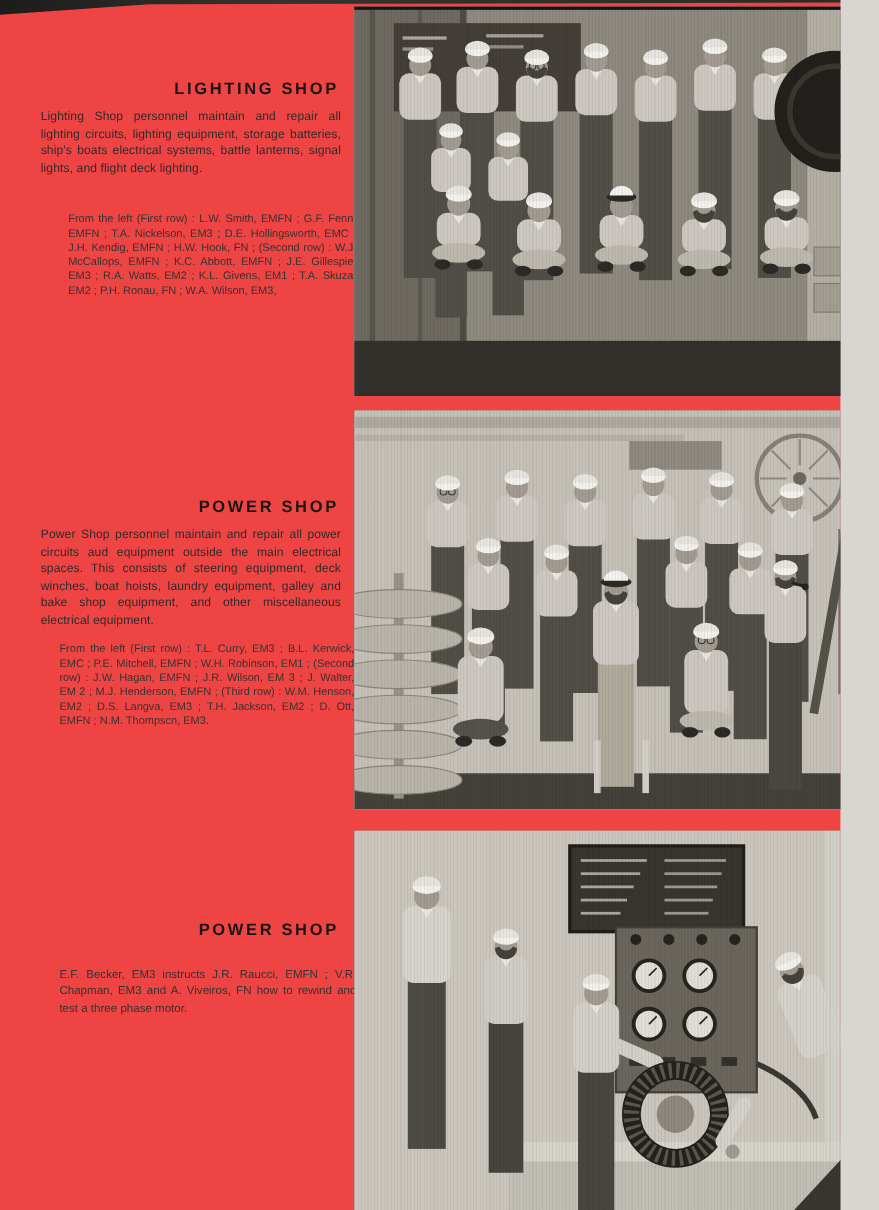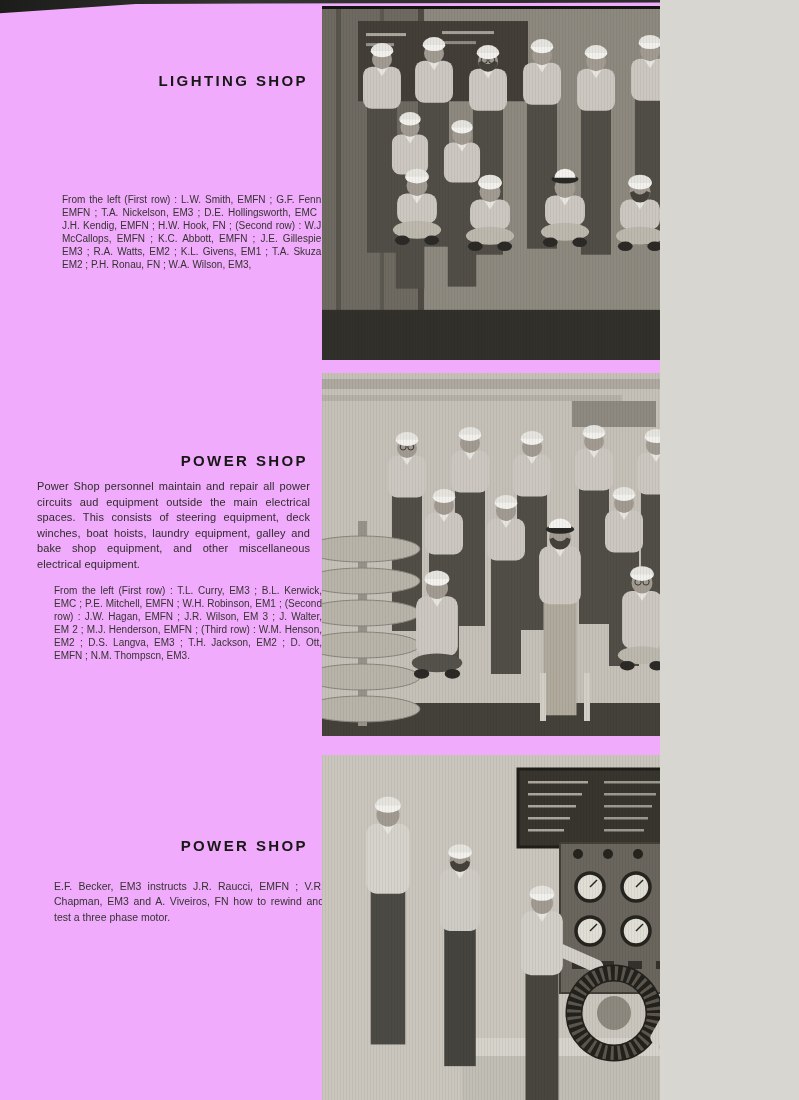--- a/index.html
+++ b/index.html
@@ -1,19 +1,19 @@
 <!DOCTYPE html>
 <html><head>
 <meta charset="utf-8">
 <style>
   html,body{margin:0;padding:0;background:#d8d6d1;}
   .page{
     position:relative;
-    width:660px;height:1100px;
-    background:#f0abfc;
+    width:764px;height:1100px;
+    background:#ef4444;
     overflow:hidden;
     font-family:"Liberation Sans","DejaVu Sans",sans-serif;
   }
   .scan-edge-top{
     position:absolute;left:0;top:0;width:799px;height:14px;
     background:linear-gradient(90deg,#1c1c1a,#333330 30%,#2a2a28);
     clip-path:polygon(0 0,100% 0,100% 16%,17% 28%,0 95%);
     z-index:5;
   }
   .textcol{position:absolute;left:0;top:0;width:322px;height:1100px;}
@@ -48,20 +48,21 @@
   #photo-3{top:755px;height:345px;}
 </style>
 </head>
 <body>
 
 <div class="page">
   <div class="scan-edge-top"></div>
 
   <div class="textcol">
     <div class="heading" style="top:72px">LIGHTING SHOP</div>
+    <p class="body-par" style="top:99px">Lighting Shop personnel maintain and repair all lighting circuits, lighting equipment, storage batteries, ship's boats electrical systems, battle lanterns, signal lights, and flight deck lighting.</p>
     <p class="caption c1" style="top:177px">From the left (First row) :  L.W. Smith, EMFN ; G.F. Fenn, EMFN ; T.A. Nickelson, EM3 ; D.E. Hollingsworth, EMC ; J.H. Kendig, EMFN ;  H.W. Hook, FN ;  (Second row) :  W.J. McCallops, EMFN ; K.C. Abbott, EMFN ; J.E. Gillespie, EM3 ; R.A. Watts, EM2 ;  K.L. Givens, EM1 ;  T.A. Skuza, EM2 ; P.H. Ronau, FN ; W.A. Wilson, EM3,</p>
 
     <div class="heading" style="top:452px">POWER SHOP</div>
     <p class="body-par" style="top:479px">Power Shop personnel maintain and repair all power circuits aud equipment outside the main electrical spaces.  This consists of steering equipment, deck winches, boat hoists, laundry equipment, galley and bake shop equipment, and other miscellaneous electrical equipment.</p>
     <p class="caption" style="top:568px">From the left (First row) :  T.L. Curry, EM3 ;  B.L. Kerwick, EMC ;  P.E. Mitchell, EMFN ;  W.H. Robinson, EM1 ;  (Second row) :  J.W. Hagan, EMFN ;  J.R. Wilson, EM 3 ;  J. Walter, EM 2 ;  M.J. Henderson, EMFN ;  (Third row) :  W.M. Henson, EM2 ;  D.S. Langva, EM3 ;  T.H. Jackson, EM2 ;  D. Ott, EMFN ;  N.M. Thompscn, EM3.</p>
 
     <div class="heading" style="top:837px">POWER SHOP</div>
     <p class="caption c3" style="top:863px">E.F. Becker, EM3 instructs J.R. Raucci, EMFN ; V.R. Chapman, EM3 and A. Viveiros, FN how to rewind and test a three phase motor.</p>
   </div>
 

